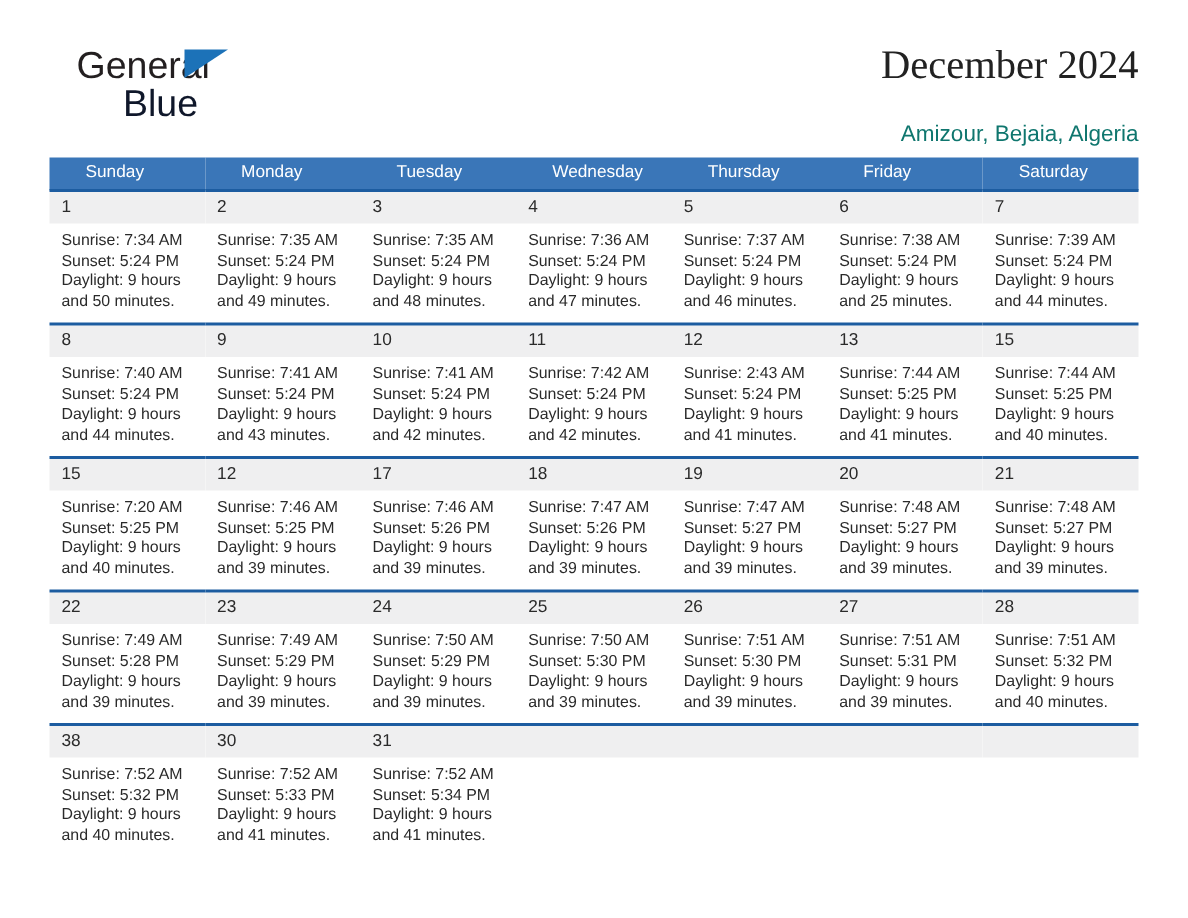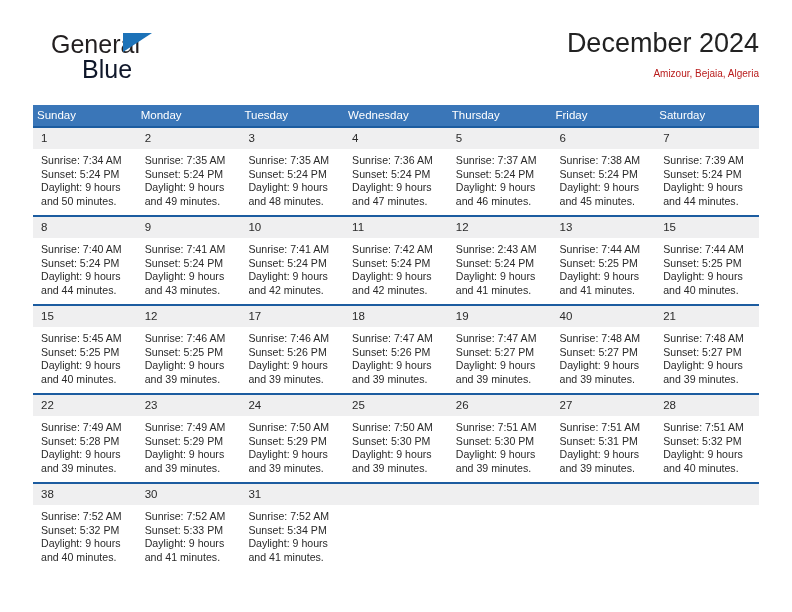--- a/index.html
+++ b/index.html
@@ -72,46 +72,47 @@
     position: absolute;
     right: 0;
     top: 0;
     text-align: right;
   }
   .cal-title {
     font-size: 27px;
     color: #222222;
     line-height: 34px;
     white-space: nowrap;
+    font-family: Liberation Serif, serif;
   }
   .cal-subtitle {
-    font-size: 10px;
-    color: #b91c1c;
+    font-size: 15px;
+    color: #0f766e;
     line-height: 22px;
-    margin-top: 3px;
+    margin-top: 19px;
     white-space: nowrap;
   }
 
   
   .calendar {
     position: absolute;
     left: 33px;
     top: 105px;
     width: 726px;
     border-collapse: collapse;
     table-layout: fixed;
   }
 
   .dow-row th {
     background: #3a76b8;
     color: #ffffff;
     font-size: 11.5px;
     font-weight: normal;
     text-align: left;
-    padding: 4px 0 5px 4px;
+    padding: 4px 0 5px 24px;
     height: 12px;
     border: none;
   }
 
   .week-row td {
     vertical-align: top;
     padding: 0;
     border: none;
     border-top: 2px solid #1c5ca0;
     height: 87px;
@@ -220,21 +221,21 @@
             <div class="cell-line">Daylight: 9 hours</div>
             <div class="cell-line">and 46 minutes.</div>
           </div>
         </td>
         <td>
           <div class="daynum">6</div>
           <div class="cell-body">
             <div class="cell-line">Sunrise: 7:38 AM</div>
             <div class="cell-line">Sunset: 5:24 PM</div>
             <div class="cell-line">Daylight: 9 hours</div>
-            <div class="cell-line">and 45 minutes.</div>
+            <div class="cell-line">and 25 minutes.</div>
           </div>
         </td>
         <td>
           <div class="daynum">7</div>
           <div class="cell-body">
             <div class="cell-line">Sunrise: 7:39 AM</div>
             <div class="cell-line">Sunset: 5:24 PM</div>
             <div class="cell-line">Daylight: 9 hours</div>
             <div class="cell-line">and 44 minutes.</div>
           </div>
@@ -304,21 +305,21 @@
             <div class="cell-line">Daylight: 9 hours</div>
             <div class="cell-line">and 40 minutes.</div>
           </div>
         </td>
       </tr>
 
       <tr class="week-row">
         <td>
           <div class="daynum">15</div>
           <div class="cell-body">
-            <div class="cell-line">Sunrise: 5:45 AM</div>
+            <div class="cell-line">Sunrise: 7:20 AM</div>
             <div class="cell-line">Sunset: 5:25 PM</div>
             <div class="cell-line">Daylight: 9 hours</div>
             <div class="cell-line">and 40 minutes.</div>
           </div>
         </td>
         <td>
           <div class="daynum">12</div>
           <div class="cell-body">
             <div class="cell-line">Sunrise: 7:46 AM</div>
             <div class="cell-line">Sunset: 5:25 PM</div>
@@ -347,21 +348,21 @@
         <td>
           <div class="daynum">19</div>
           <div class="cell-body">
             <div class="cell-line">Sunrise: 7:47 AM</div>
             <div class="cell-line">Sunset: 5:27 PM</div>
             <div class="cell-line">Daylight: 9 hours</div>
             <div class="cell-line">and 39 minutes.</div>
           </div>
         </td>
         <td>
-          <div class="daynum">40</div>
+          <div class="daynum">20</div>
           <div class="cell-body">
             <div class="cell-line">Sunrise: 7:48 AM</div>
             <div class="cell-line">Sunset: 5:27 PM</div>
             <div class="cell-line">Daylight: 9 hours</div>
             <div class="cell-line">and 39 minutes.</div>
           </div>
         </td>
         <td>
           <div class="daynum">21</div>
           <div class="cell-body">

